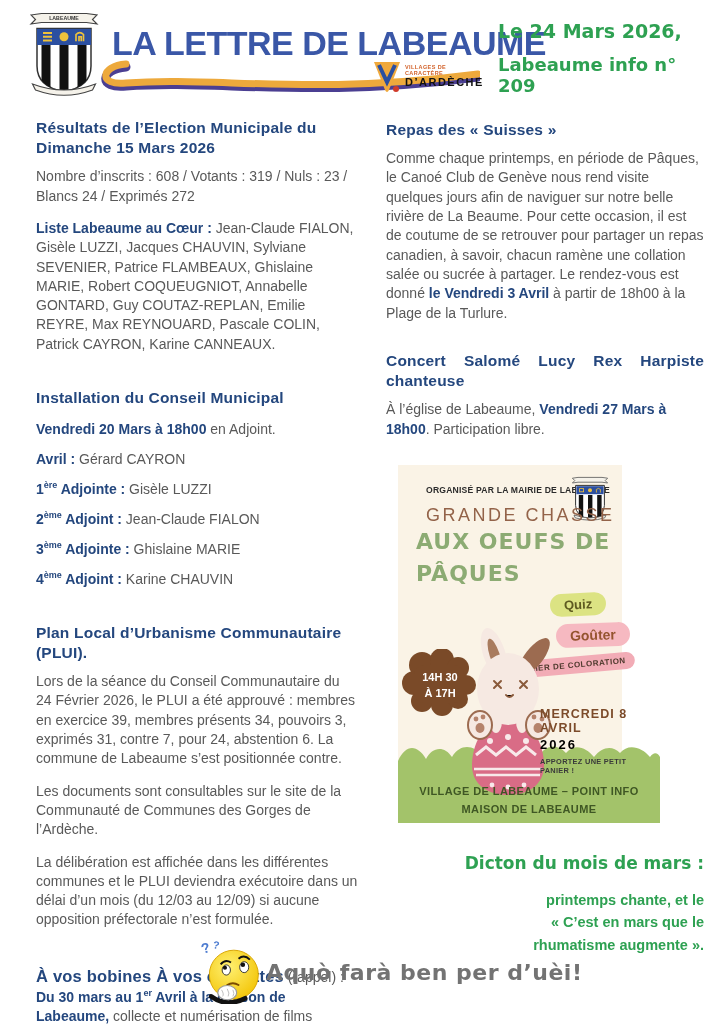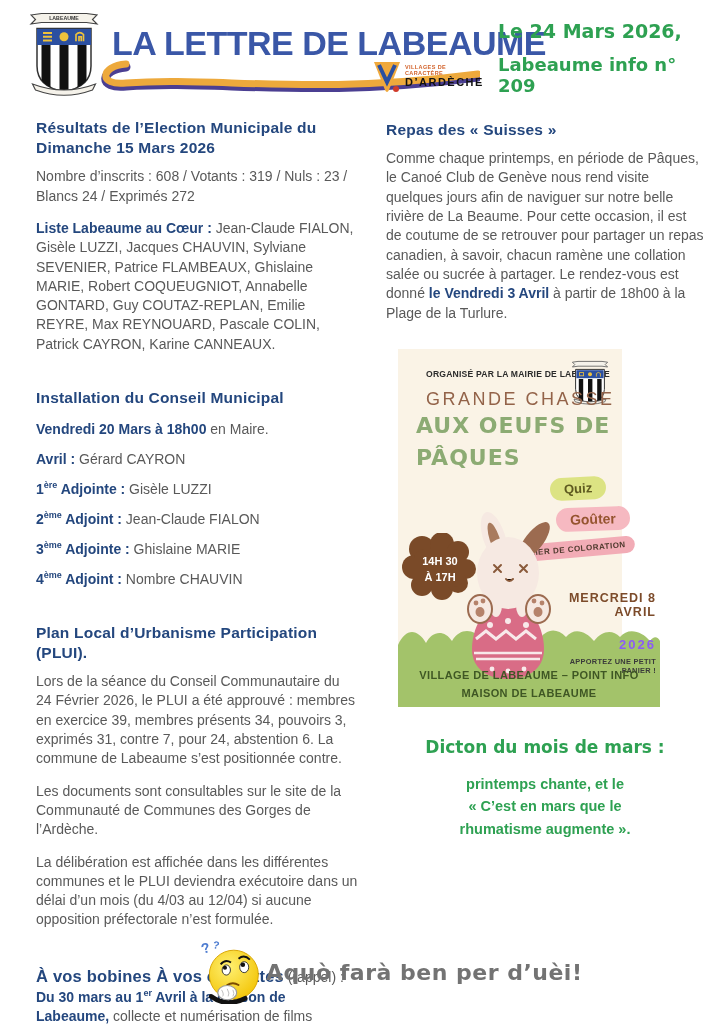--- a/index.html
+++ b/index.html
@@ -44,31 +44,31 @@
         color:#8cab73;letter-spacing:1px;font-family:"DejaVu Sans",sans-serif;}
   .pill{position:absolute;border-radius:14px;font-weight:bold;white-space:nowrap;}
   .pill-quiz{left:152px;top:128px;padding:4px 14px;background:#dce383;color:#5e5a20;
         font-size:13px;transform:rotate(-3deg);}
   .pill-gouter{left:158px;top:158px;padding:4px 14px;background:#f6b9c1;color:#95542f;
         font-size:14px;transform:rotate(-2deg);}
   .pill-atelier{left:106px;top:192px;padding:4px 9px;background:#f2acb6;color:#4f3a2e;
         font-size:8px;letter-spacing:0.5px;transform:rotate(-5deg);}
   .cloud{position:absolute;left:2px;top:184px;width:80px;height:72px;}
   .bunny{position:absolute;left:44px;top:158px;width:132px;height:176px;z-index:2;}
-  .poster-date{position:absolute;left:142px;top:242px;width:116px;text-align:right;z-index:3;}
+  .poster-date{position:absolute;left:142px;top:242px;width:116px;text-align:left;z-index:3;}
   .poster-date-l1{font-size:12.5px;font-weight:bold;color:#7c4b2a;letter-spacing:1px;}
-  .poster-date-l2{font-size:13px;font-weight:bold;color:#8b5cf6;letter-spacing:2px;margin-top:18px;}
+  .poster-date-l2{font-size:13px;font-weight:bold;color:#000000;letter-spacing:2px;margin-top:2px;}
   .poster-note{font-size:7.4px;font-weight:bold;color:#3a3a3a;margin-top:5px;letter-spacing:0.3px;}
   .grass{position:absolute;left:0;bottom:0;width:262px;height:56px;background:#a3c36a;z-index:1;}
   .grass-bumps{position:absolute;left:0;bottom:56px;width:262px;height:26px;display:block;}
   .grass-text{position:absolute;left:0;bottom:8px;width:262px;text-align:center;z-index:3;
         color:#3f5724;font-weight:bold;font-size:11px;letter-spacing:0.4px;}
   .grass-text div{margin-top:6px;}
   
-  .dicton{margin-top:30px;text-align:center;}
+  .dicton{margin-top:30px;text-align:right;}
   .dicton-heading{font-size:17px;font-weight:bold;color:#2ea152;
         font-family:"DejaVu Sans",sans-serif;margin-bottom:16px;}
   .dicton-quote{font-size:14.5px;font-weight:bold;color:#2ea152;line-height:1.55;}
   
   .footer-emoji{position:absolute;left:198px;top:936px;width:66px;height:68px;}
   .footer-slogan{position:absolute;left:266px;top:960px;font-size:22px;font-weight:bold;
         color:#737373;letter-spacing:0.5px;font-family:"DejaVu Sans",sans-serif;}
 </style>
 </head>
 <body>
@@ -133,48 +133,52 @@
   <div class="col-left">
 
     <div class="sec">
       <div class="heading">Résultats de l’Election Municipale du Dimanche 15 Mars 2026</div>
       <p class="body-text">Nombre d’inscrits : 608 / Votants : 319 / Nuls : 23 / Blancs 24 / Exprimés 272</p>
       <p class="body-text"><span class="navy-bold">Liste Labeaume au Cœur</span><span class="navy-bold"> : </span><span>Jean-Claude FIALON, Gisèle LUZZI, Jacques CHAUVIN, Sylviane SEVENIER, Patrice FLAMBEAUX, Ghislaine MARIE, Robert COQUEUGNIOT, Annabelle GONTARD, Guy COUTAZ-REPLAN, Emilie REYRE, Max REYNOUARD, Pascale COLIN, Patrick CAYRON, Karine CANNEAUX.</span></p>
     </div>
 
     <div class="sec" style="margin-top:34px;">
       <div class="heading" style="margin-bottom:12px;">Installation du Conseil Municipal</div>
-      <p class="official-line"><span class="navy-bold">Vendredi 20 Mars à 18h00</span><span> en Maire.</span></p>
+      <p class="official-line"><span class="navy-bold">Vendredi 20 Mars à 18h00</span><span> en Adjoint.</span></p>
       <p class="official-line"><span class="navy-bold">Avril :</span><span> Gérard CAYRON</span></p>
       <p class="official-line"><span class="navy-bold">1</span><sup class="navy-bold">ère</sup><span class="navy-bold"> Adjointe :</span><span> Gisèle LUZZI</span></p>
       <p class="official-line"><span class="navy-bold">2</span><sup class="navy-bold">ème</sup><span class="navy-bold"> Adjoint :</span><span> Jean-Claude FIALON</span></p>
       <p class="official-line"><span class="navy-bold">3</span><sup class="navy-bold">ème</sup><span class="navy-bold"> Adjointe :</span><span> Ghislaine MARIE</span></p>
-      <p class="official-line"><span class="navy-bold">4</span><sup class="navy-bold">ème</sup><span class="navy-bold"> Adjoint :</span><span> Nombre CHAUVIN</span></p>
+      <p class="official-line"><span class="navy-bold">4</span><sup class="navy-bold">ème</sup><span class="navy-bold"> Adjoint :</span><span> Karine CHAUVIN</span></p>
     </div>
 
     <div class="sec" style="margin-top:34px;">
-      <div class="heading">Plan Local d’Urbanisme Participation (PLUI).</div>
+      <div class="heading">Plan Local d’Urbanisme Communautaire (PLUI).</div>
       <p class="body-text">Lors de la séance du Conseil Communautaire du 24 Février 2026, le PLUI a été approuvé : membres en exercice 39, membres présents 34, pouvoirs 3, exprimés 31, contre 7, pour 24, abstention 6. La commune de Labeaume s’est positionnée contre.</p>
       <p class="body-text">Les documents sont consultables sur le site de la Communauté de Communes des Gorges de l’Ardèche.</p>
-      <p class="body-text">La délibération est affichée dans les différentes communes et le PLUI deviendra exécutoire dans un délai d’un mois (du 4/03 au 12/04) si aucune opposition préfectorale n’est formulée.</p>
+      <p class="body-text">La délibération est affichée dans les différentes communes et le PLUI deviendra exécutoire dans un délai d’un mois (du 12/03 au 12/09) si aucune opposition préfectorale n’est formulée.</p>
     </div>
 
     <div class="sec" style="margin-top:36px;">
       <p class="body-text"><span class="heading" style="font-size:16.5px;">À vos bobines À vos cassettes</span><span> (rappel) : </span><span class="navy-bold">Du 30 mars au 1</span><sup class="navy-bold" style="font-size:9px;">er</sup><span class="navy-bold"> Avril à la Maison de Labeaume,</span><span> collecte et numérisation de films amateurs tournés entre 1920 et 1990 sur notre secteur.</span></p>
     </div>
 
   </div>
 
   <div class="col-right">
 
     <div class="sec">
       <div class="heading">Repas des « Suisses »</div>
       <p class="body-text"><span>Comme chaque printemps, en période de Pâques, le Canoé Club de Genève nous rend visite quelques jours afin de naviguer sur notre belle rivière de La Beaume. Pour cette occasion, il est de coutume de se retrouver pour partager un repas canadien, à savoir, chacun ramène une collation salée ou sucrée à partager. Le rendez-vous est donné </span><span class="navy-bold">le Vendredi 3 Avril</span><span> à partir de 18h00 à la Plage de la Turlure.</span></p>
     </div>
 
+    <div class="sec" style="margin-top:28px;">
+      <div class="heading justify">Concert Salomé Lucy Rex Harpiste chanteuse</div>
+      <p class="body-text"><span>À l’église de Labeaume, </span><span class="navy-bold">Vendredi 27 Mars à 18h00</span><span>. Participation libre.</span></p>
+    </div>
 
     <div class="poster">
       <div class="poster-organizer">ORGANISÉ PAR LA MAIRIE DE LABEAUME</div>
 
       <svg class="poster-crest" viewBox="0 0 100 112">
         <path d="M6,4 L20,2 L80,2 L94,4 L88,10 L94,16 L80,14 L20,14 L6,16 L12,10 Z" fill="#f5f2ea" stroke="#555" stroke-width="2"></path>
         <path d="M14,22 L86,22 L86,72 Q86,100 50,106 Q14,100 14,72 Z" fill="#ffffff" stroke="#333" stroke-width="2.5"></path>
         <rect x="16" y="24" width="68" height="20" fill="#2b4fa0"></rect>
         <circle cx="50" cy="34" r="5" fill="#eec23b"></circle>
         <rect x="24" y="30" width="10" height="8" fill="none" stroke="#eec23b" stroke-width="2"></rect>

